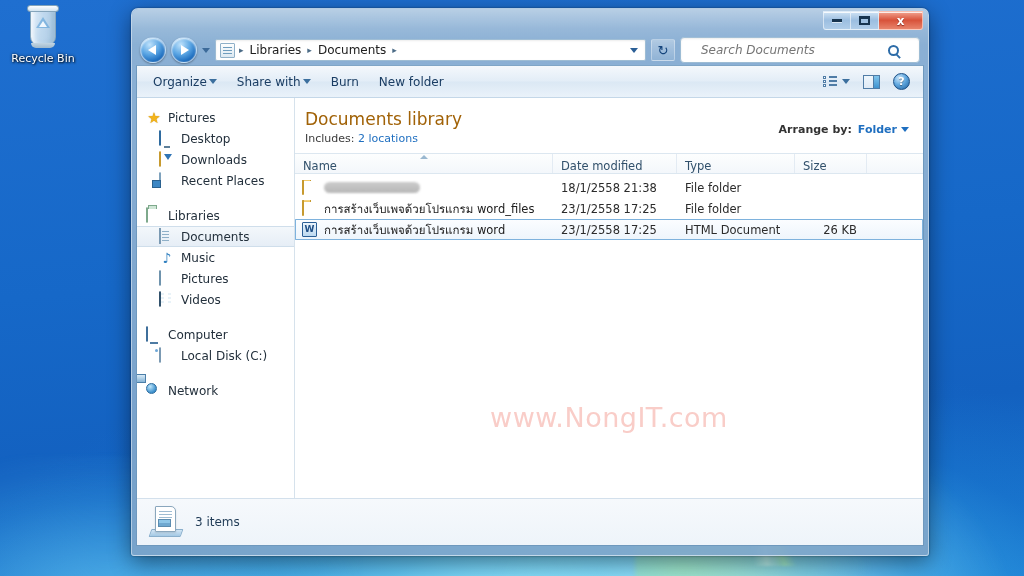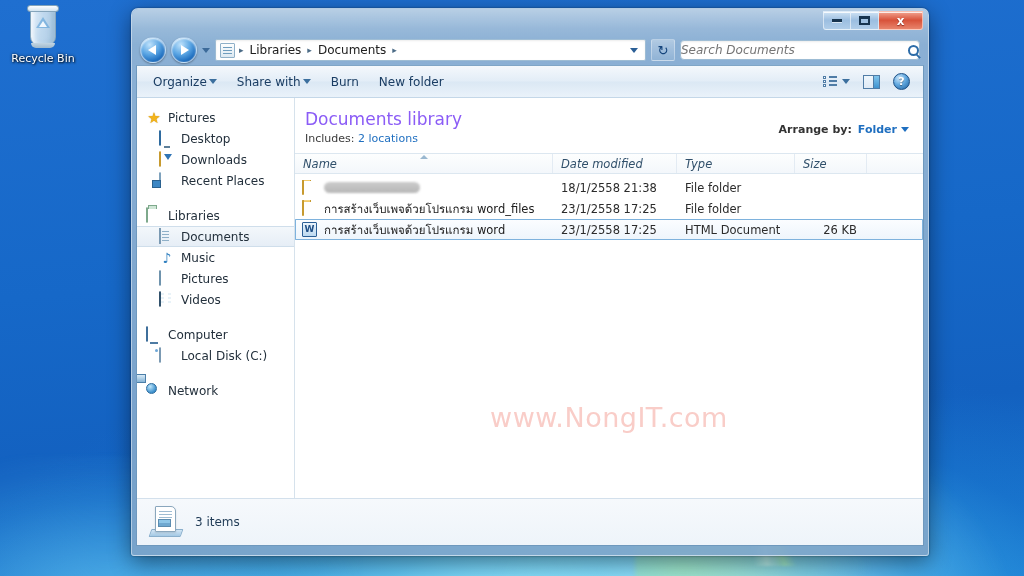--- a/index.html
+++ b/index.html
@@ -134,22 +134,22 @@
   }
   .crumb { font-size:12px; color:#202020; padding:1px 2px; }
   .crumb-sep { color:#4b6b86; font-size:9px; padding:0 2px; }
   .addr-drop { margin-left:auto; width:0;height:0;border-left:4px solid transparent;border-right:4px solid transparent;border-top:5px solid #2b5f96; margin-right:4px; }
   #refresh-button {
     width:24px; height:22px; border:1px solid rgba(255,255,255,0.35); border-radius:2px;
     background:linear-gradient(180deg, rgba(255,255,255,0.32), rgba(255,255,255,0.06));
     display:flex; align-items:center; justify-content:center; color:#14447c; font-size:13px;
   }
   #search-box {
-    width:240px; height:20px; background:#fff; border:1px solid #9dbcd4; border-radius:4px;
-    display:flex; align-items:center; padding:0 0;
+    width:240px; height:26px; background:#fff; border:1px solid #9dbcd4; border-radius:4px;
+    display:flex; align-items:center; padding:0 20px;
     box-shadow:inset 0 1px 2px rgba(0,0,0,0.08);
   }
   #search-input { flex:1; border:none; outline:none; font-size:12px; font-style:italic; color:#8a8a8a; font-family:inherit; background:transparent; }
   .mag { width:11px;height:11px;border:2px solid #2d6ca8;border-radius:50%;position:relative; }
   .mag:after { content:""; position:absolute; right:-4px; bottom:-3px; width:6px;height:2px;background:#2d6ca8; transform:rotate(45deg); }
 
   
   #client {
     background:#fff; border:1px solid #6e98bd; border-top:1px solid #7fa5c6;
     height:481px; display:flex; flex-direction:column; overflow:hidden;
@@ -278,34 +278,34 @@
   }
   .ic-network:after {
     content:""; position:absolute; right:0; bottom:0; width:9px;height:7px;
     background:linear-gradient(180deg,#d8eaf7,#86b4d6);border:1px solid #4b7ea8;
   }
 
   
   #content-pane { flex:1; min-width:0; display:flex; flex-direction:column; background:#fff; position:relative; }
   #library-header { padding:11px 14px 8px 10px; display:flex; align-items:flex-start; }
   #library-title { font-size:17px; color:#1c5a3a; font-weight:normal; line-height:21px; color:#2b6e4a; }
-  #library-title { color:#8b5cf6; }
+  #library-title { color:#a16207; }
   .lib-sub { font-size:11px; color:#3a3a3a; margin-top:2px; }
   .lib-sub a { color:#1f6fc0; text-decoration:none; }
   #arrange-by { margin-left:auto; display:flex; align-items:center; gap:6px; font-size:11px; color:#333; padding-top:14px;font-weight:bold; }
   .arr-val { color:#1f6fc0; display:flex; align-items:center; gap:4px; }
   .arr-caret { width:0;height:0;border-left:4px solid transparent;border-right:4px solid transparent;border-top:5px solid #1f6fc0; }
 
   
   #column-header {
     display:flex; height:21px; align-items:stretch; font-size:11.5px; color:#31506b;
     background:linear-gradient(180deg,#fdfefe 0%,#f3f7fb 100%);
     border-top:1px solid #dce7f0; border-bottom:1px solid #dce7f0;
   }
-  .col-h { display:flex; align-items:center; padding:0 8px; border-right:1px solid #e3ebf3; position:relative;font-style:italic; }
+  .col-h { display:flex; align-items:flex-end; padding:0 8px; border-right:1px solid #e3ebf3; position:relative; }
   .col-h.sorted:after {
     content:""; position:absolute; left:50%; top:1px; margin-left:-4px;
     width:0;height:0;border-left:4px solid transparent;border-right:4px solid transparent;border-bottom:4px solid #9ab8d0;
   }
   .c-name { width:258px; flex:0 0 258px; }
   .c-date { width:124px; flex:0 0 124px; }
   .c-type { width:118px; flex:0 0 118px; }
   .c-size { width:72px; flex:0 0 72px; }
 
   

